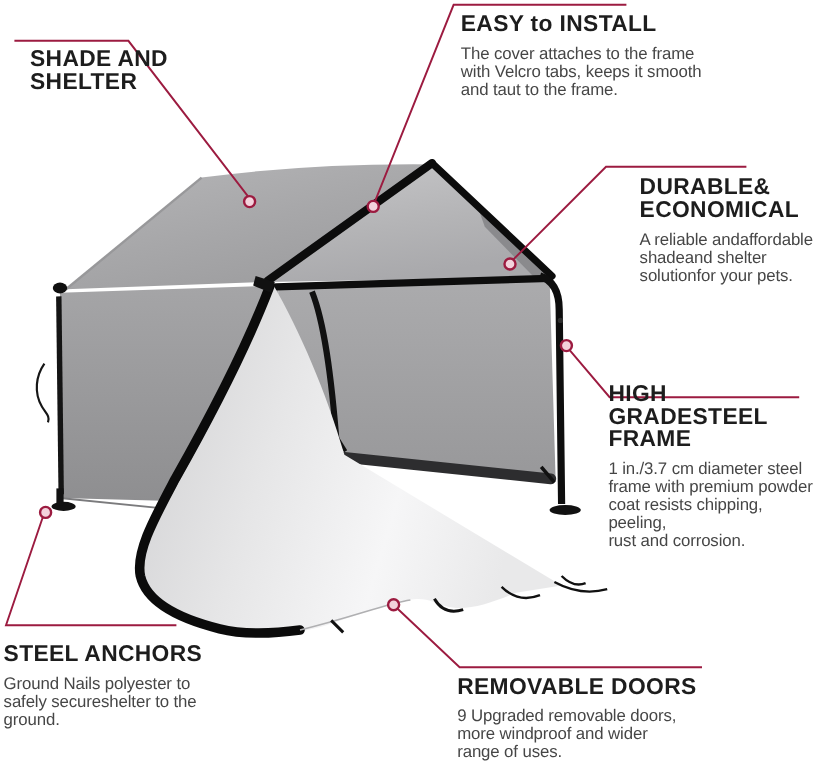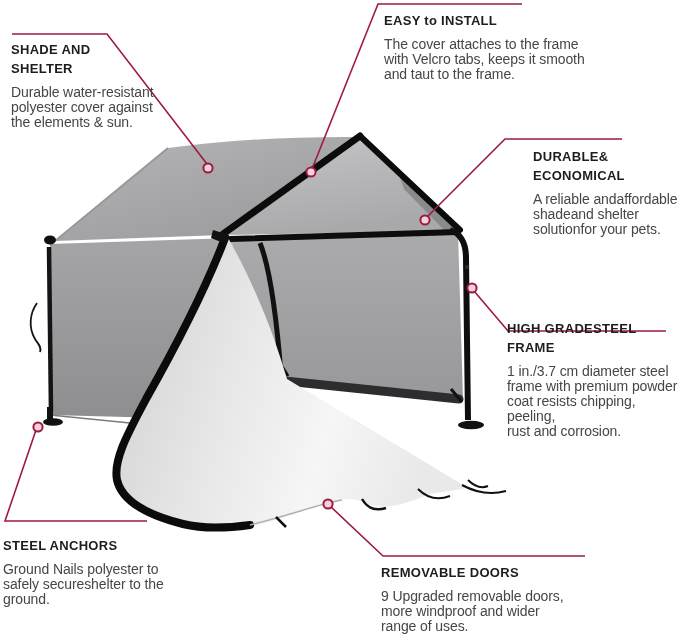--- a/index.html
+++ b/index.html
@@ -4,21 +4,21 @@
 <style>
   html,body{margin:0;padding:0;}
   body{font-family:"Liberation Sans", sans-serif; background:#ffffff;}
   .stage{
     position:relative; width:679px; height:640px; background:#ffffff;
     overflow:hidden;
   }
   .art{position:absolute; left:0; top:0; z-index:0;}
   .callout{position:absolute; z-index:2;}
   .callout h2{
-    margin:0; font-size:13px; line-height:19px; font-weight:700;
+    margin:0; font-size:19px; line-height:19px; font-weight:700;
     color:var(--heading,#1d1d1d); letter-spacing:0.3px; white-space:pre-line;
   }
   .callout p{
     margin:7px 0 0 0; font-size:14px; line-height:15px;
     color:var(--body,#464646); white-space:pre-line; letter-spacing:-0.1px;
   }
   .co-line{fill:none; stroke:var(--callout,#9c1b40); stroke-width:1.6;}
   .co-marker{fill:var(--marker_fill,#f3d2dc); stroke:var(--callout,#9c1b40); stroke-width:2;}
 </style>
 </head>
@@ -113,26 +113,23 @@
       <circle class="co-marker" cx="472" cy="288" r="4.6"></circle>
 
       <path class="co-line" d="M147,521 H5 L36,430"></path>
       <circle class="co-marker" cx="38" cy="427" r="4.6"></circle>
 
       <path class="co-line" d="M585,556 H383 L330,506"></path>
       <circle class="co-marker" cx="328" cy="504" r="4.6"></circle>
     </g>
   </svg>
 
-  <div class="callout" style="left:11px; top:40px; width:185px;">
+  <div class="callout" style="left:25px; top:40px; width:185px;">
     <h2>SHADE AND
 SHELTER</h2>
-    <p>Durable water-resistant
-polyester cover against
-the elements &amp; sun.</p>
   </div>
 
   <div class="callout" style="left:384px; top:11px; width:215px;">
     <h2>EASY to INSTALL</h2>
     <p>The cover attaches to the frame
 with Velcro tabs, keeps it smooth
 and taut to the frame.</p>
   </div>
 
   <div class="callout" style="left:533px; top:147px; width:172px;">

